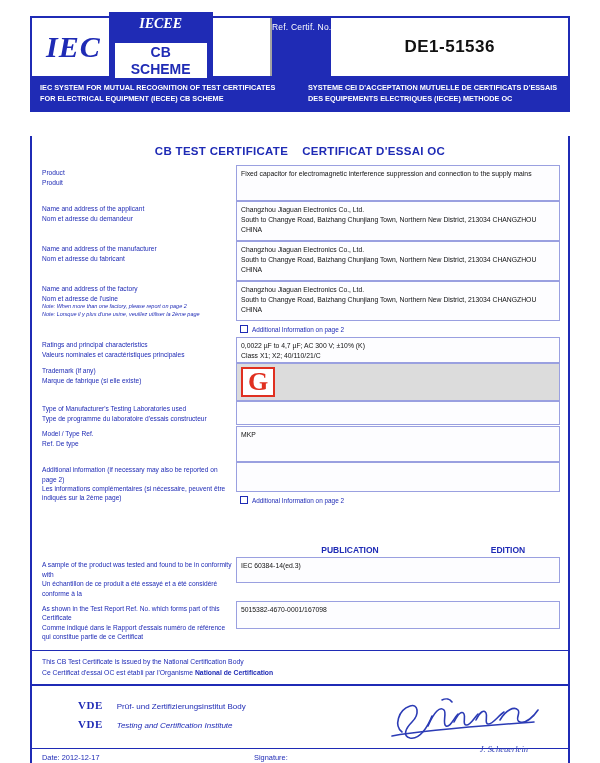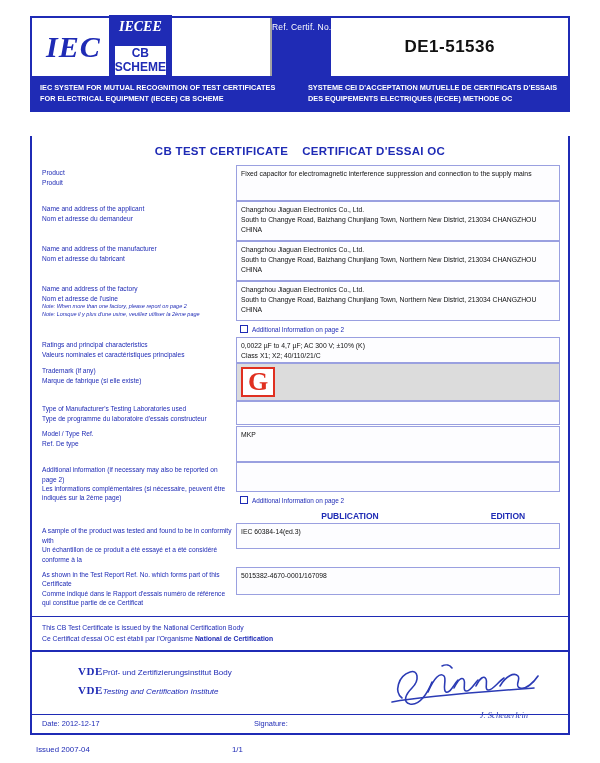--- a/index.html
+++ b/index.html
@@ -61,23 +61,23 @@
     font-family: "Liberation Serif", serif;
     font-weight: bold;
     font-style: italic;
     font-size: 14px;
     letter-spacing: 0px;
   }
   .iecee-sub {
     display: inline-block;
     background: #ffffff;
     color: #1f2bb5;
-    font-size: 12px;
-    font-weight: bold;
-    padding: 1px 0;
+    font-size: 14px;
+    font-weight: bold;
+    padding: 1px 16px;
     margin-top: 12px;
     line-height: 1.15;
   }
   .hdr-right {
     flex: 1;
     display: flex;
     flex-direction: row;
     box-sizing: border-box;
   }
   .refbar {
@@ -195,20 +195,21 @@
     text-align: center;
     box-sizing: border-box;
   }
 
   .pub-row {
     display: flex;
     color: #1f2bb5;
     font-weight: bold;
     font-size: 8.5px;
     padding: 3px 4px 2px 4px;
+    margin-top: 34px;
   }
   .pub-row .p1 { flex: 1; text-align: center; }
   .pub-row .p2 { width: 96px; text-align: center; }
 
   .statement {
     font-size: 6.8px;
     line-height: 1.5;
     color: #1f2bb5;
     padding: 6px 10px 6px 10px;
     border-top: 1px solid #1f2bb5;
@@ -228,21 +229,21 @@
     color: #1f2bb5;
     line-height: 1.75;
     padding-left: 36px;
   }
   .vde-mark {
     display: inline-block;
     font-family: "Liberation Serif", serif;
     font-weight: bold;
     font-size: 11px;
     letter-spacing: .5px;
-    margin-right: 0;
+    margin-right: 14px;
   }
   .vde-it { font-style: italic; }
 
   .sigwrap {
     position: absolute;
     right: 24px;
     top: 6px;
     width: 160px;
     height: 62px;
   }

